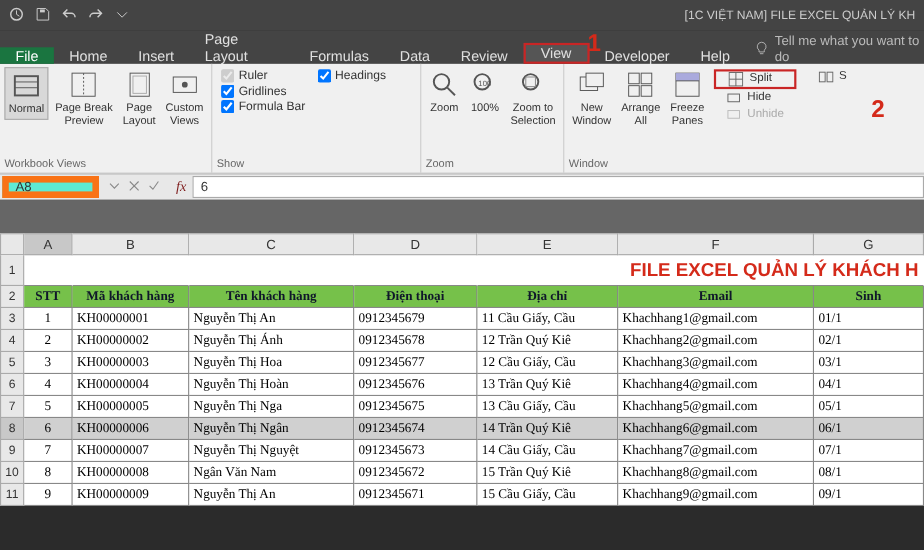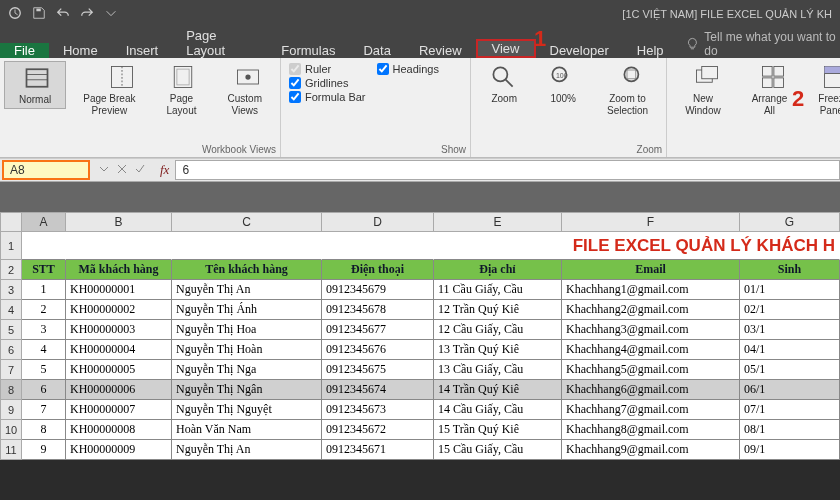--- a/index.html
+++ b/index.html
@@ -12,33 +12,33 @@
 .menu-item { padding: 0 14px; display: flex; align-items: center; cursor: pointer; }
 .menu-file { background: #1a7540; color: #fff; }
 .menu-active { background: #555; border: 2px solid #c92525; position: relative; }
 .tellme { display: flex; align-items: center; gap: 6px; margin-left: 8px; color: #bbb; font-size: 12px; }
 .tellme svg { width: 14px; height: 14px; fill: #bbb; }
 .annot-1 { position: absolute; color: #d42a1a; font-weight: bold; font-size: 22px; left: 534px; top: 26px; z-index: 10; }
 .annot-2 { position: absolute; color: #d42a1a; font-weight: bold; font-size: 22px; left: 792px; top: 86px; z-index: 10; }
 .ribbon { height: 100px; background: #f0f0f0; display: flex; border-bottom: 1px solid #bbb; }
 .ribbon-group { border-right: 1px solid #ccc; display: flex; flex-direction: column; padding: 3px 4px 0; }
 .ribbon-group-body { flex: 1; display: flex; align-items: flex-start; gap: 3px; }
-.ribbon-group-label { text-align: right; font-size: 10px; color: #666; padding: 1px 0 2px; }
-.big-btn { display: flex; flex-direction: column; align-items: flex-end; justify-content: flex-start; padding: 2px 14px; font-size: 10px; color: #333; line-height: 1.15; text-align: center; cursor: pointer; }
+.ribbon-group-label { text-align: left; font-size: 10px; color: #666; padding: 1px 0 2px; }
+.big-btn { display: flex; flex-direction: column; align-items: center; justify-content: flex-start; padding: 2px 3px; font-size: 10px; color: #333; line-height: 1.15; text-align: center; cursor: pointer; }
 .big-btn.sel { background: #d8d8d8; border: 1px solid #aaa; }
 .big-btn svg { width: 28px; height: 28px; fill: #555; margin-bottom: 2px; }
 .chk-col { display: flex; flex-direction: column; gap: 2px; padding: 2px 4px; font-size: 11px; color: #333; }
 .chk-row { display: flex; align-items: center; gap: 4px; }
 .chk-row input { width: 12px; height: 12px; }
 .small-col { display: flex; flex-direction: column; gap: 1px; padding: 2px 3px; font-size: 10.5px; color: #333; }
 .small-row { display: flex; align-items: flex-start; gap: 5px; cursor: pointer; padding: 0 11px; }
 .small-row svg { width: 14px; height: 14px; fill: #666; }
 .small-row.boxed { border: 2px solid #c92525; }
 .namebox-row { height: 24px; background: #e8e8e8; display: flex; align-items: center; border-top: 1px solid #ccc; border-bottom: 1px solid #aaa; font-size: 12px; }
-.namebox { width: 88px; background: #fef9c3; height: 20px; border: 2px solid #f97316; padding: 0 6px; display: flex; align-items: center; margin-left: 2px; color: #333; }
+.namebox { width: 88px; background: #5eead4; height: 20px; border: 6px solid #f97316; padding: 0 6px; display: flex; align-items: center; margin-left: 2px; color: #333; }
 .fx-sep { padding: 0 8px; color: #888; display: flex; gap: 6px; }
 .fx-sep svg { width: 12px; height: 12px; fill: #888; }
 .fx-label { font-style: italic; font-family: Liberation Serif, serif; font-size: 13px; color: #7f1d1d; padding: 0 6px; }
 .fx-val { flex: 1; background: #fff; height: 20px; border: 1px solid #aaa; padding: 0 6px; display: flex; align-items: center; color: #333; }
 .gap { height: 30px; background: #666; }
 .sheet { background: #fff; }
 .col-headers { display: flex; height: 20px; }
 .corner { width: 22px; background: #e8e8e8; border: 1px solid #aaa; }
 .ch { background: #e8e8e8; border: 1px solid #aaa; border-left: none; display: flex; align-items: center; justify-content: center; font-size: 12px; color: #333; }
 .ch.sel { background: #c8c8c8; }
@@ -381,21 +381,21 @@
         <div class="cell wC">Nguyễn Thị Nguyệt</div>
         <div class="cell wD">0912345673</div>
         <div class="cell wE">14 Cầu Giấy, Cầu</div>
         <div class="cell wF">Khachhang7@gmail.com</div>
         <div class="cell wG">07/1</div>
       </div>
       <div class="row">
         <div class="rh">10</div>
         <div class="cell wA ac">8</div>
         <div class="cell wB">KH00000008</div>
-        <div class="cell wC">Hoàn Văn Nam</div>
+        <div class="cell wC">Ngân Văn Nam</div>
         <div class="cell wD">0912345672</div>
         <div class="cell wE">15 Trần Quý Kiê</div>
         <div class="cell wF">Khachhang8@gmail.com</div>
         <div class="cell wG">08/1</div>
       </div>
       <div class="row">
         <div class="rh">11</div>
         <div class="cell wA ac">9</div>
         <div class="cell wB">KH00000009</div>
         <div class="cell wC">Nguyễn Thị An</div>

